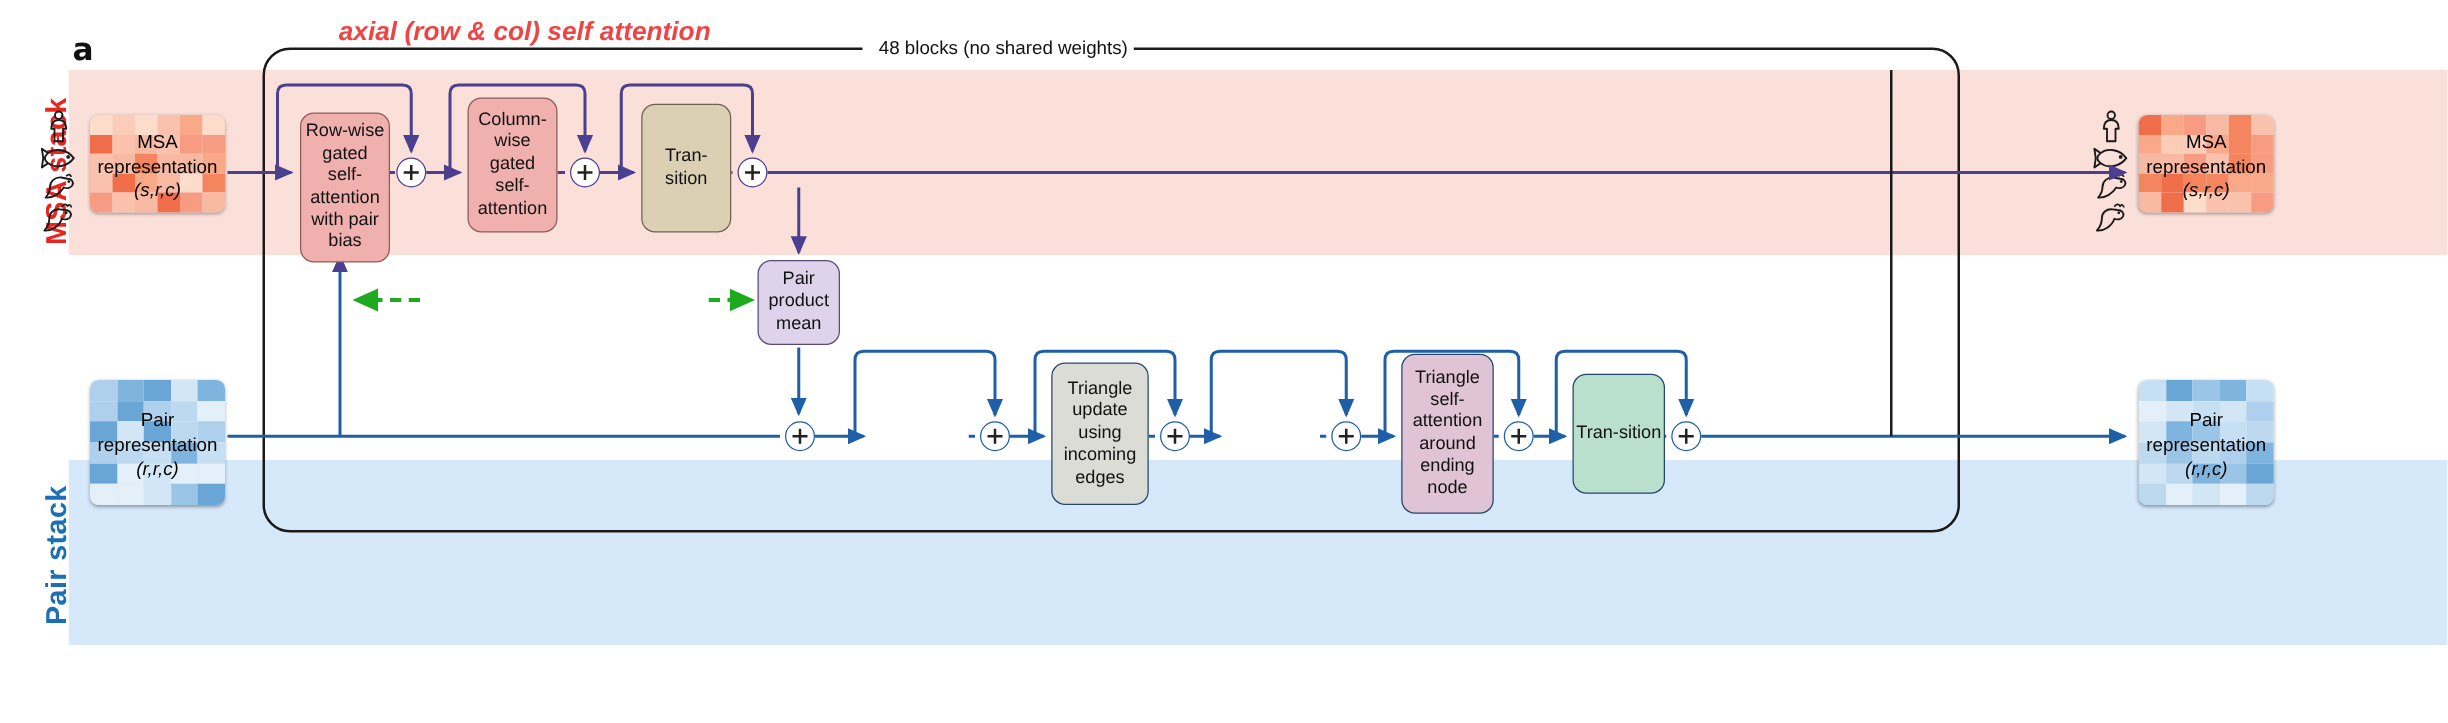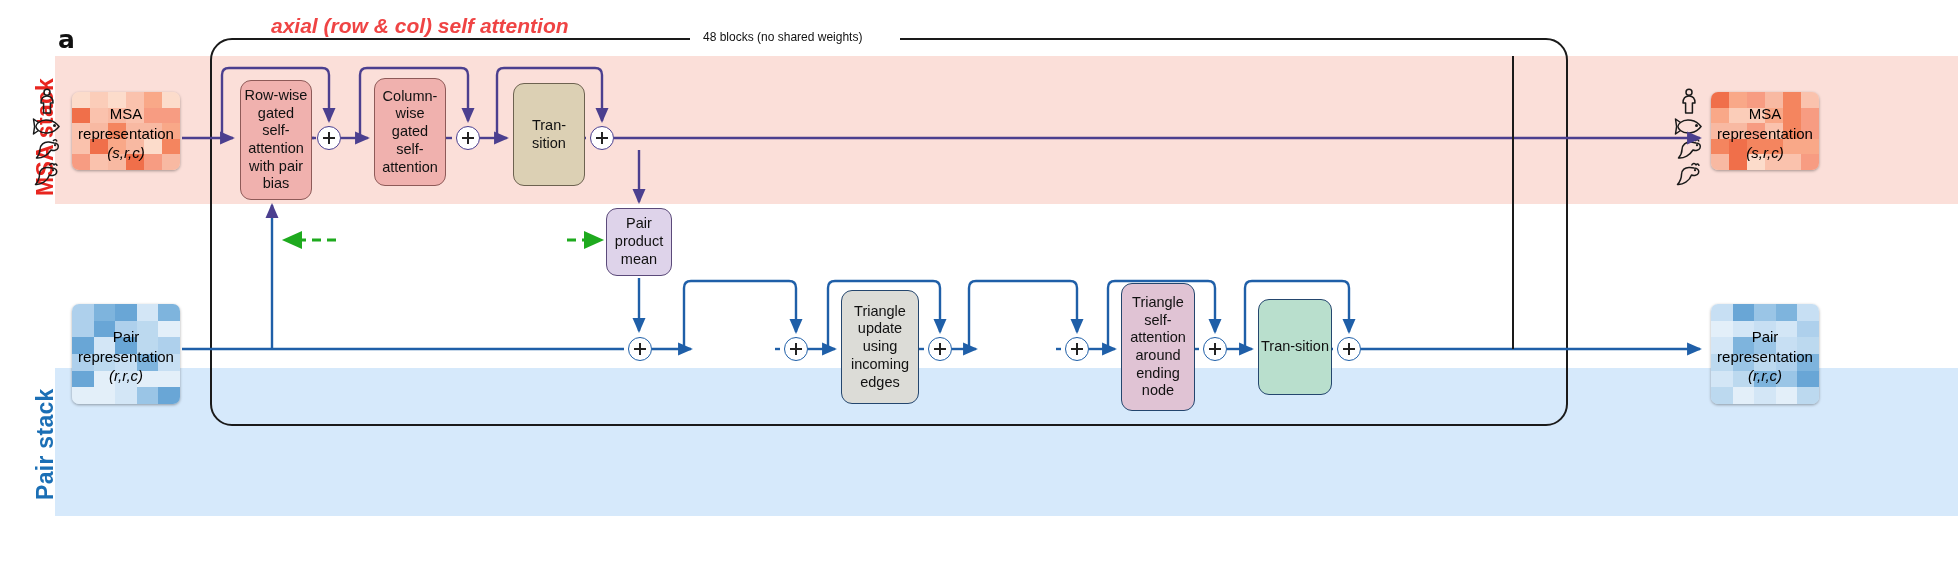--- a/index.html
+++ b/index.html
@@ -21,21 +21,21 @@
                transform:rotate(-90deg);transform-origin:left top;white-space:nowrap;}
   #msa-stack-label{left:32px;top:196px;color:#e8251f;}
   #pair-stack-label{left:32px;top:500px;color:#1b6fb5;}
 
   
   .annot{position:absolute;white-space:nowrap;font-style:italic;font-weight:bold;}
   #axial-label{left:271px;top:14px;font-size:21px;color:#ef4444;}
   #comm-label{left:350px;top:213px;font-size:21px;color:#1eaa1e;text-align:center;
               line-height:1.25;font-style:italic;white-space:normal;width:235px;}
   #tri-label{left:745px;top:430px;font-size:21px;color:#1b7fc0;}
-  #blocks-label{position:absolute;left:698px;top:30px;font-size:12px;color:#111;
+  #blocks-label{position:absolute;left:698px;top:30px;font-size:15px;color:#111;
                 font-style:normal;font-weight:normal;white-space:nowrap;background:#fff;
                 padding:0 5px;}
 
   
   #outer-box{position:absolute;left:210px;top:38px;width:1358px;height:388px;
              border:2px solid #1a1a1a;border-radius:22px;box-sizing:border-box;
              background:transparent;}
   
   #blocks-gap{position:absolute;left:690px;top:32px;width:210px;height:14px;background:#fff;}
 
@@ -60,21 +60,21 @@
        display:flex;align-items:center;justify-content:center;text-align:center;
        font-size:14.5px;color:#111;line-height:1.22;padding:3px 2px;}
   .box.pink   {background:#f0b1ae;border-color:#8e5a58;}
   .box.tan    {background:#dcd0b4;border-color:#6d6250;}
   .box.lilac  {background:#ded3ea;border-color:#5b4a7a;}
   .box.grey   {background:#dcdcd7;border-color:#24466e;}
   .box.mauve  {background:#e0c3d4;border-color:#24466e;}
   .box.mint   {background:#b9dfcd;border-color:#24466e;}
 
   
-  #b-rowwise {left:240px;top:80px;width:72px;height:120px;}
+  #b-rowwise {left:240px;top:90px;width:72px;height:120px;}
   #b-colwise {left:374px;top:78px;width:72px;height:108px;}
   #b-msatrans{left:513px;top:83px;width:72px;height:103px;}
   #b-opm     {left:606px;top:208px;width:66px;height:68px;}
 
   
   #b-tri-out {left:697px;top:290px;width:78px;height:114px;}
   #b-tri-in  {left:841px;top:290px;width:78px;height:114px;}
   #b-tsa-st  {left:982px;top:283px;width:74px;height:124px;}
   #b-tsa-en  {left:1121px;top:283px;width:74px;height:128px;}
   #b-ptrans  {left:1258px;top:299px;width:74px;height:96px;}

